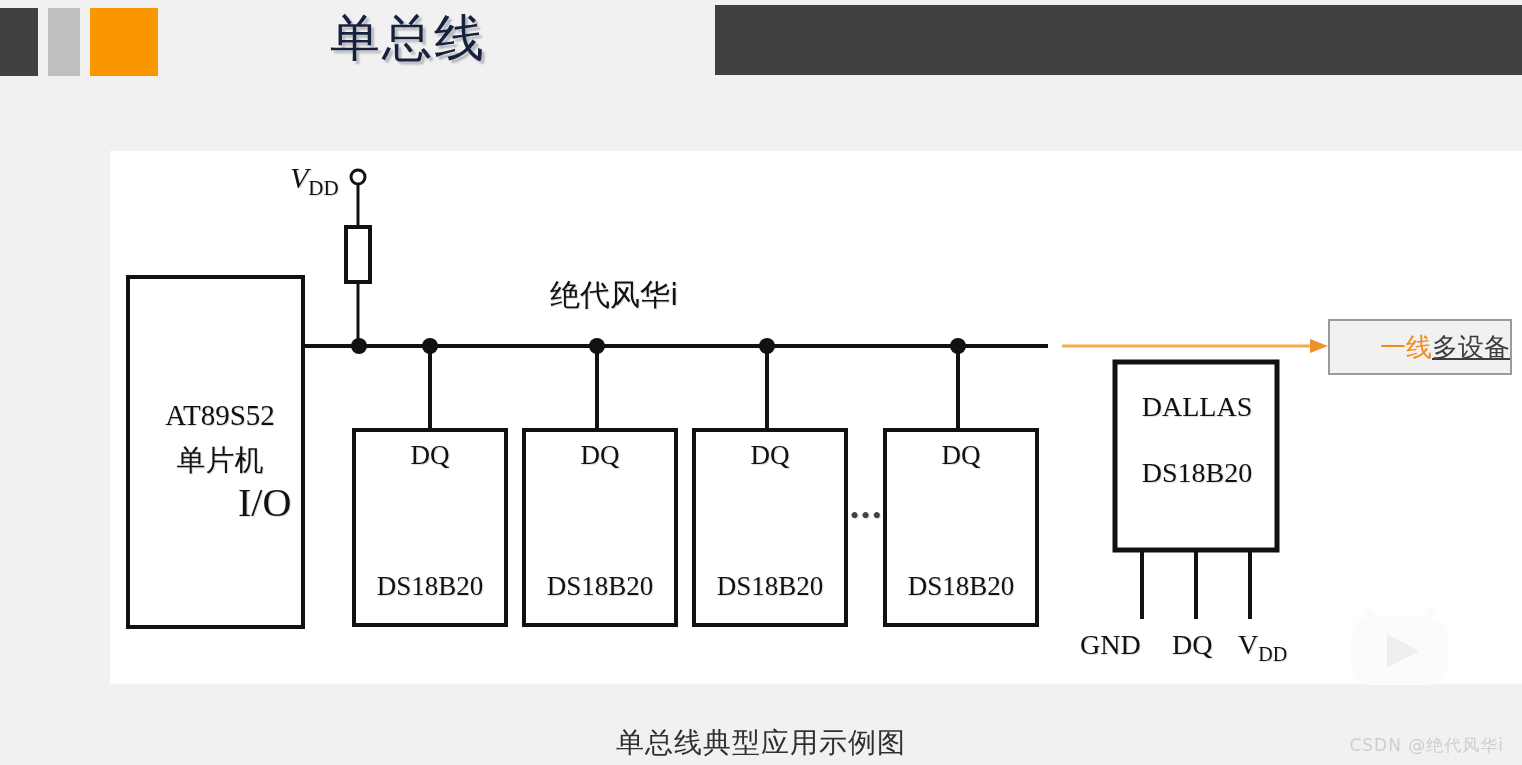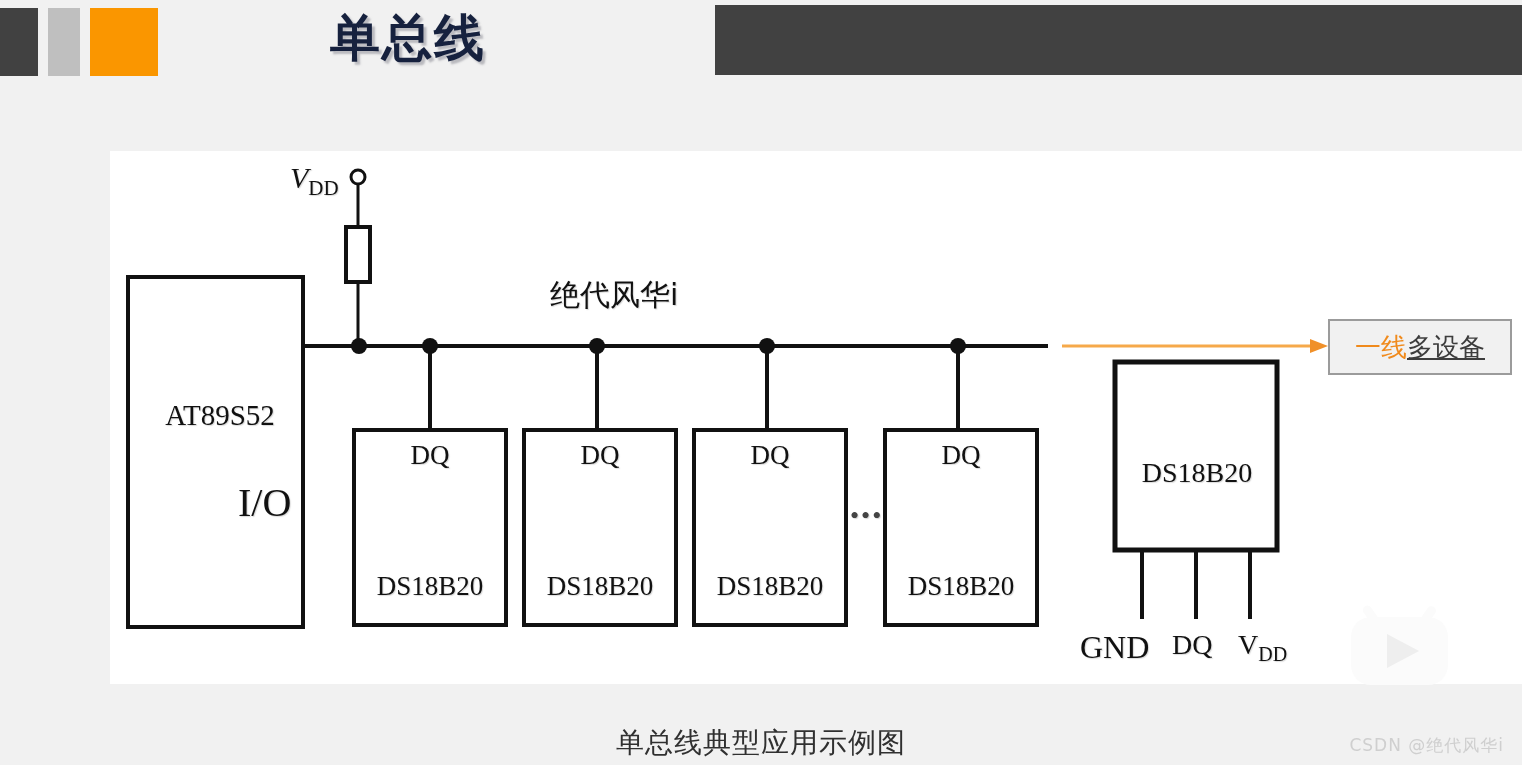--- a/index.html
+++ b/index.html
@@ -40,21 +40,21 @@
     background: #414141;
   }
 
   .slide-title {
     position: absolute;
     top: 2px;
     left: 330px;
     width: 330px;
     font-family: "DejaVu Sans", sans-serif;
     font-size: 50px;
-    font-weight: bold;
+    font-weight: normal;
     color: #16213e;
     letter-spacing: 2px;
     text-shadow: 3px 3px 2px rgba(140,140,150,0.55);
     line-height: 72px;
   }
 
   
   .diagram-panel {
     position: absolute;
     left: 110px;
@@ -93,37 +93,37 @@
                  font-family: "DejaVu Sans", sans-serif; font-weight: 500; }
 
   .lbl-dq      { font-size: 27px; text-align: center; width: 152px; }
   .lbl-ds      { font-size: 27px; text-align: center; width: 152px; }
 
   .lbl-dots    { left: 740px; top: 350px; font-size: 26px; letter-spacing: 2px; color: #444; }
 
   .lbl-dallas  { left: 1006px; top: 240px; width: 162px; text-align: center; font-size: 28px; }
   .lbl-dallasp { left: 1006px; top: 306px; width: 162px; text-align: center; font-size: 28px; }
 
-  .lbl-gnd     { left: 970px;  top: 478px; font-size: 32px; }
+  .lbl-gnd     { left: 970px;  top: 478px; font-size: 28px; }
   .lbl-pdq     { left: 1062px; top: 478px; font-size: 28px; }
   .lbl-pvdd    { left: 1128px; top: 478px; font-size: 28px; }
   .lbl-pvdd sub{ font-size: 20px; }
 
   
   .callout-box {
     position: absolute;
     left: 1328px;
     top: 319px;
     width: 180px;
     height: 52px;
     border: 2px solid #9b9b9b;
     background: #f1f1f1;
     display: flex;
     align-items: center;
-    justify-content: center;
+    justify-content: flex-end;
     font-family: "DejaVu Sans", sans-serif;
     font-size: 26px;
   }
   .callout-orange { color: #f08a1c; }
   .callout-dark   { color: #3d3d3d; text-decoration: underline; }
 
   .callout-arrow {
     position: absolute;
     left: 1062px;
     top: 338px;
@@ -214,37 +214,39 @@
     <line x1="1032" y1="399" x2="1032" y2="468" stroke="#111111" stroke-width="4"></line>
     <line x1="1086" y1="399" x2="1086" y2="468" stroke="#111111" stroke-width="4"></line>
     <line x1="1140" y1="399" x2="1140" y2="468" stroke="#111111" stroke-width="4"></line>
   </svg>
 
   <div class="lbl lbl-vdd"><span>V</span><sub>DD</sub></div>
 
   <div class="lbl lbl-io">I/O</div>
 
   <div class="lbl lbl-mcu-name">AT89S52</div>
+  <div class="lbl lbl-mcu-cn">单片机</div>
 
   <div class="lbl lbl-thermo">绝代风华i</div>
 
   <div class="lbl lbl-dq" style="left:244px; top:289px;">DQ</div>
   <div class="lbl lbl-ds" style="left:244px; top:420px;">DS18B20</div>
 
   <div class="lbl lbl-dq" style="left:414px; top:289px;">DQ</div>
   <div class="lbl lbl-ds" style="left:414px; top:420px;">DS18B20</div>
 
   <div class="lbl lbl-dq" style="left:584px; top:289px;">DQ</div>
   <div class="lbl lbl-ds" style="left:584px; top:420px;">DS18B20</div>
 
   <div class="lbl lbl-dq" style="left:775px; top:289px;">DQ</div>
   <div class="lbl lbl-ds" style="left:775px; top:420px;">DS18B20</div>
 
   <div class="lbl lbl-dots">•••</div>
 
+  <div class="lbl lbl-dallas">DALLAS</div>
   <div class="lbl lbl-dallasp">DS18B20</div>
 
   <div class="lbl lbl-gnd">GND</div>
   <div class="lbl lbl-pdq">DQ</div>
   <div class="lbl lbl-pvdd"><span>V</span><sub>DD</sub></div>
 </div>
 
 <svg class="callout-arrow" viewBox="0 0 266 16">
   <line x1="0" y1="8" x2="250" y2="8" stroke="#f6a94a" stroke-width="3"></line>
   <polygon points="248,1 266,8 248,15" fill="#f09029"></polygon>

